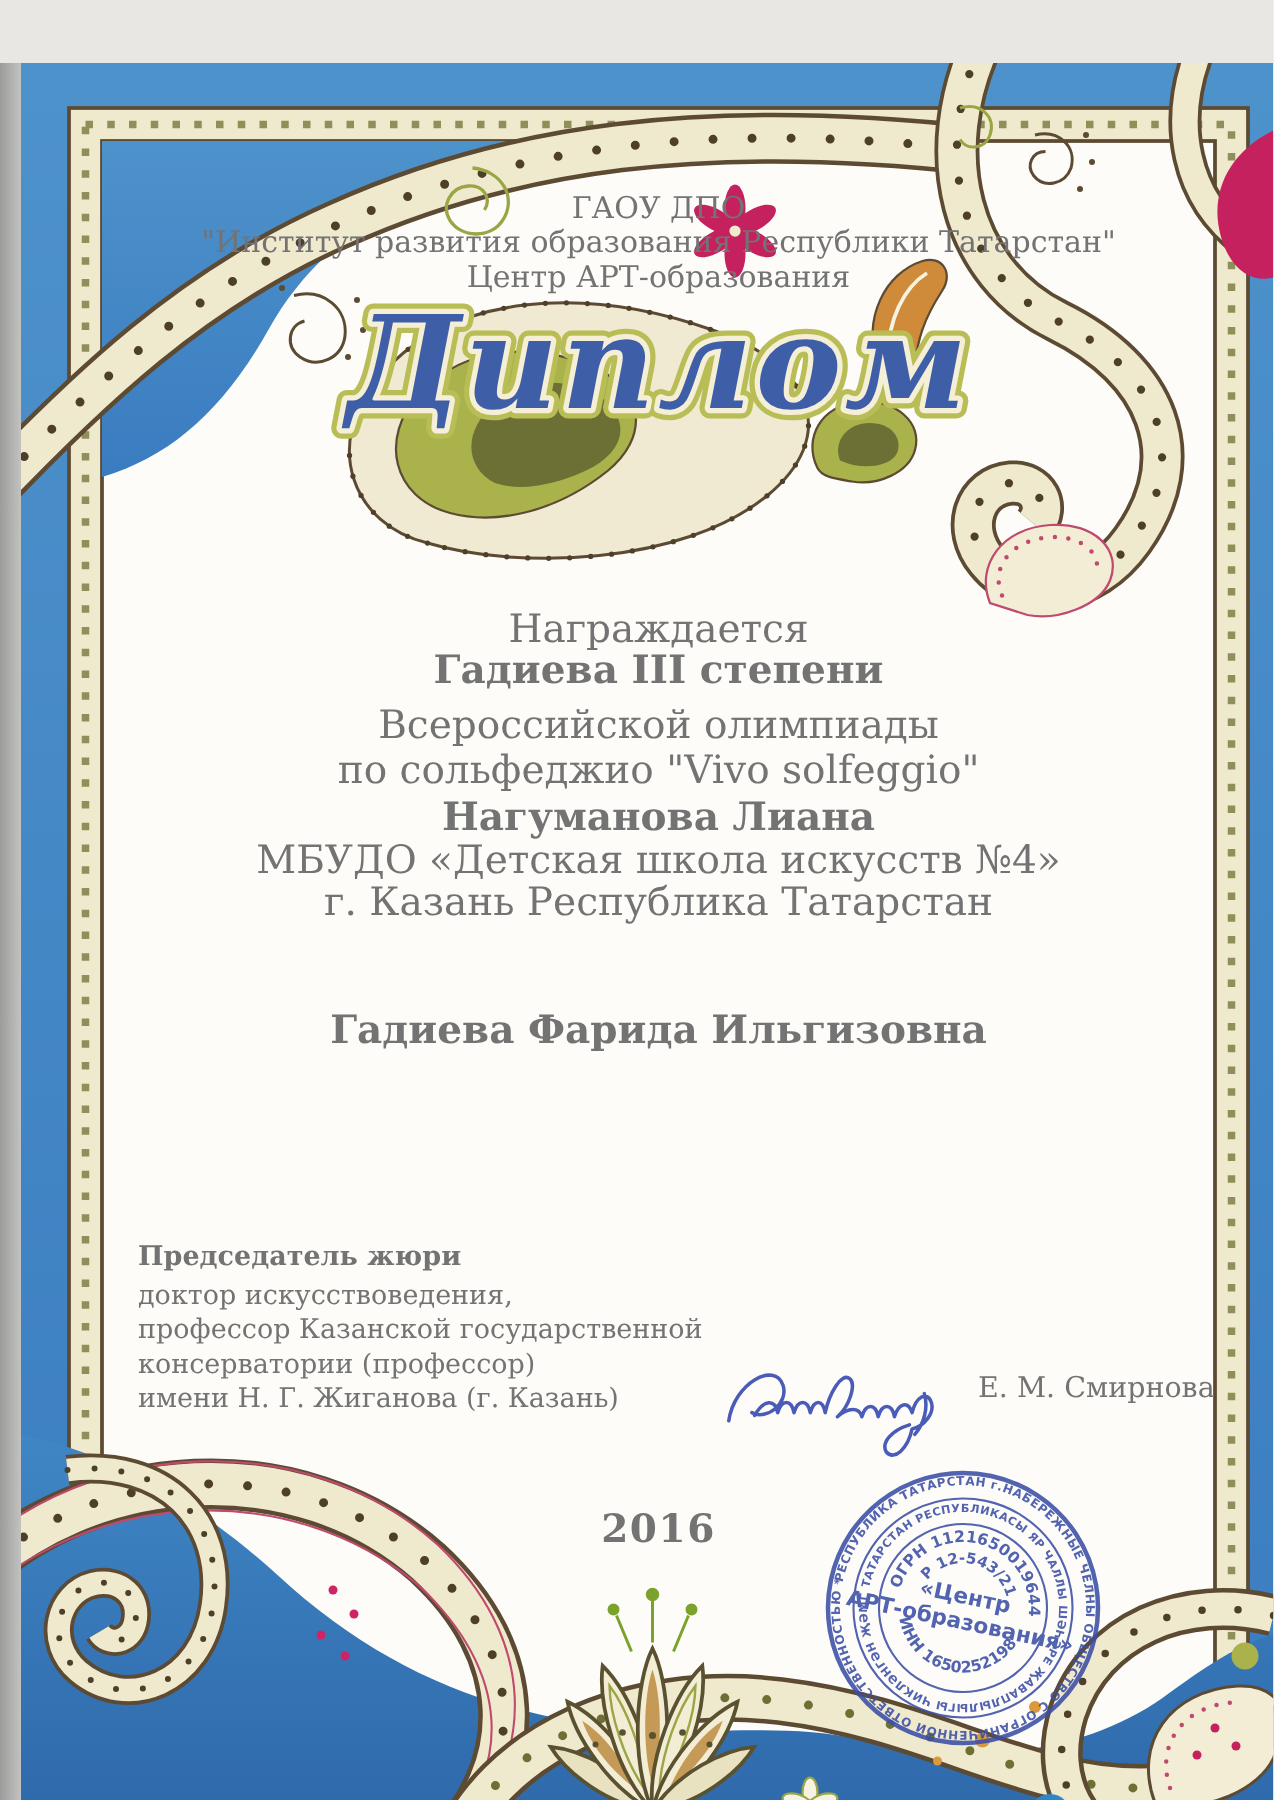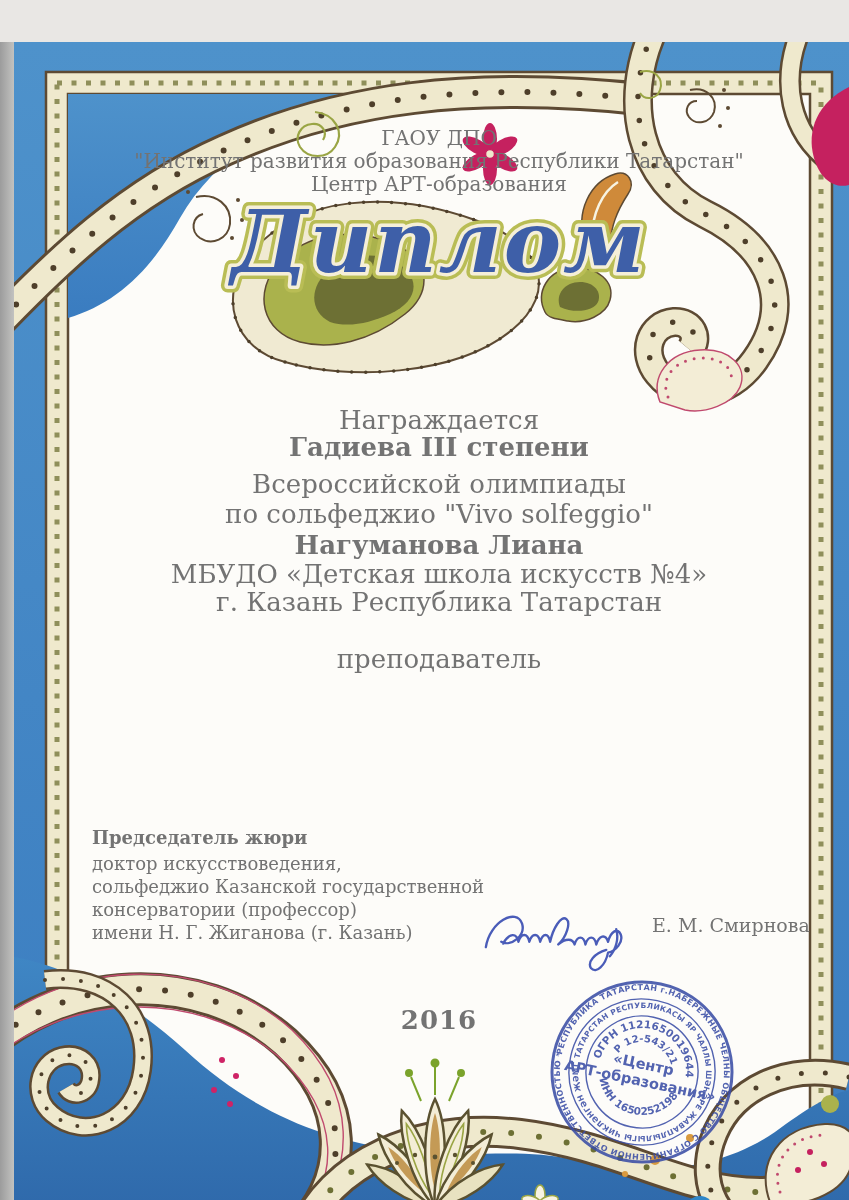--- a/index.html
+++ b/index.html
@@ -219,26 +219,26 @@
     <text class="t-f" x="371" y="92" text-anchor="middle">Диплом</text>
   </svg>
 
   <div class="txt f26" style="top:363px">Награждается</div>
   <div class="txt f26 b" style="top:390px">Гадиева III степени</div>
   <div class="txt f26" style="top:427px">Всероссийской олимпиады</div>
   <div class="txt f26" style="top:457px">по сольфеджио "Vivo solfeggio"</div>
   <div class="txt f26 b" style="top:488px">Нагуманова Лиана</div>
   <div class="txt f26" style="top:517px">МБУДО «Детская школа искусств №4»</div>
   <div class="txt f26" style="top:545px">г. Казань Республика Татарстан</div>
-  <div class="txt f26" style="top:602px">преподаватель</div>
+  <div class="txt f26 b" style="top:630px">Гадиева Фарида Ильгизовна</div>
 
   <div class="jury">
     <div class="jt">Председатель жюри</div>
     <div>доктор искусствоведения,</div>
-    <div>сольфеджио Казанской государственной</div>
+    <div>профессор Казанской государственной</div>
     <div>консерватории (профессор)</div>
     <div>имени Н. Г. Жиганова (г. Казань)</div>
   </div>
 
   <svg class="sig" width="172" height="95" viewBox="0 0 190 95">
     <path d="M12,56 C16,28 46,12 52,30 C56,43 40,56 29,50
              M31,52 C38,40 46,40 48,50 C51,40 58,40 60,50 C63,40 70,40 72,50 C75,40 81,40 83,50
              C86,36 95,20 101,25 C106,29 101,45 92,53
              C100,46 108,46 110,53 C113,43 120,43 122,53 C125,43 132,43 134,53 C137,43 144,41 147,50
              C150,38 158,34 161,42 C164,50 156,60 147,62 C144,76 134,86 128,79 C124,72 132,63 145,59

